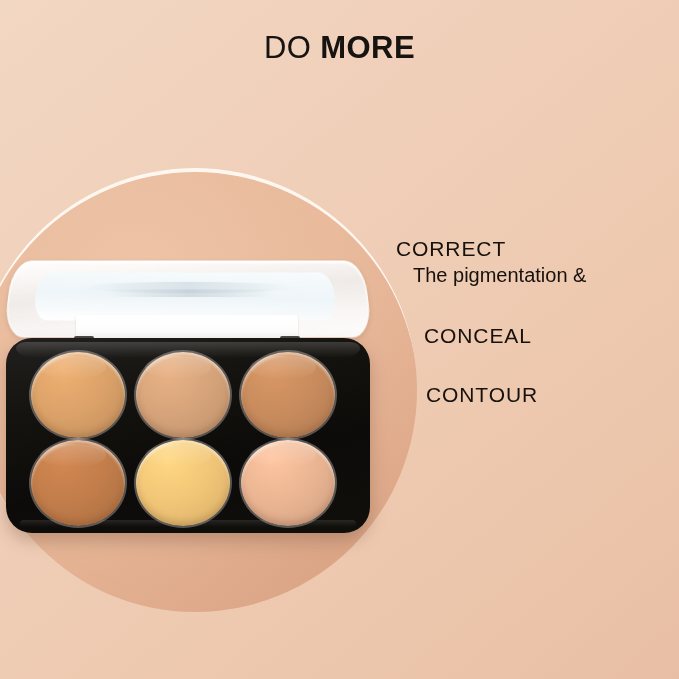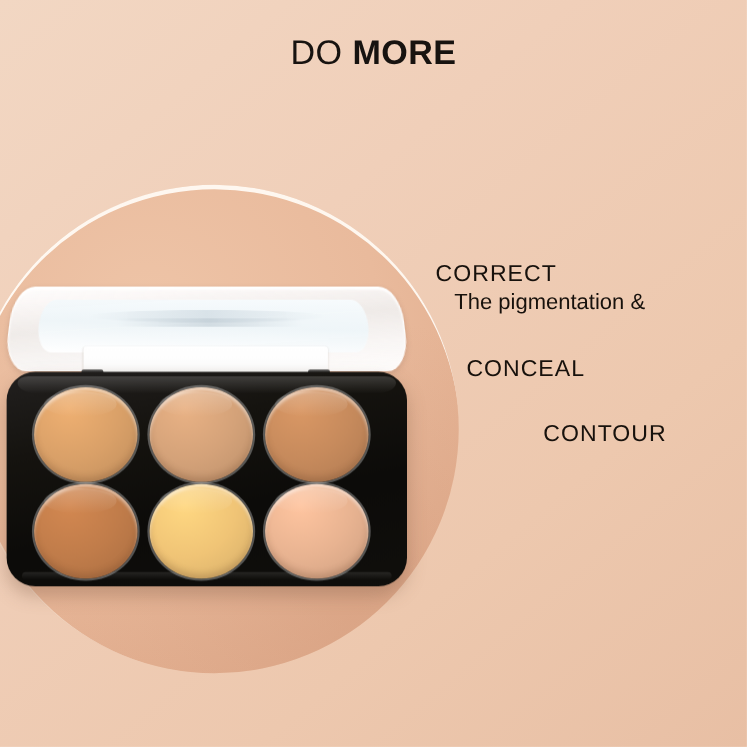--- a/index.html
+++ b/index.html
@@ -243,21 +243,21 @@
     font-weight: 400;
     line-height: 1.28;
     margin-top: 2px;
   }
   .benefit.correct  .benefit-title { margin-left: 14px; }
   .benefit.correct  .benefit-desc  { margin-left: 31px; }
   .benefit.conceal  { margin-top: 34px; }
   .benefit.conceal  .benefit-title { margin-left: 42px; }
   .benefit.conceal  .benefit-desc  { margin-left: 58px; }
   .benefit.contour  { margin-top: 34px; }
-  .benefit.contour  .benefit-title { margin-left: 44px; text-align: center; }
+  .benefit.contour  .benefit-title { margin-left: 44px; }
   .benefit.contour  .benefit-desc  { margin-left: 44px; }
 </style>
 </head>
 <body>
 
 <div id="poster">
 
   <div class="bg-circle"></div>
   <div class="bg-circle-shade"></div>
   <div class="bg-circle-rim"></div>

